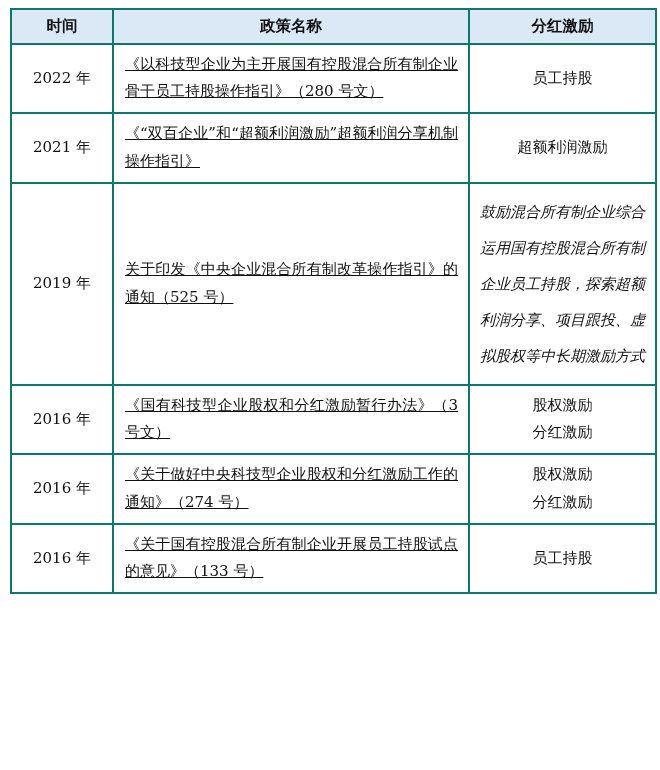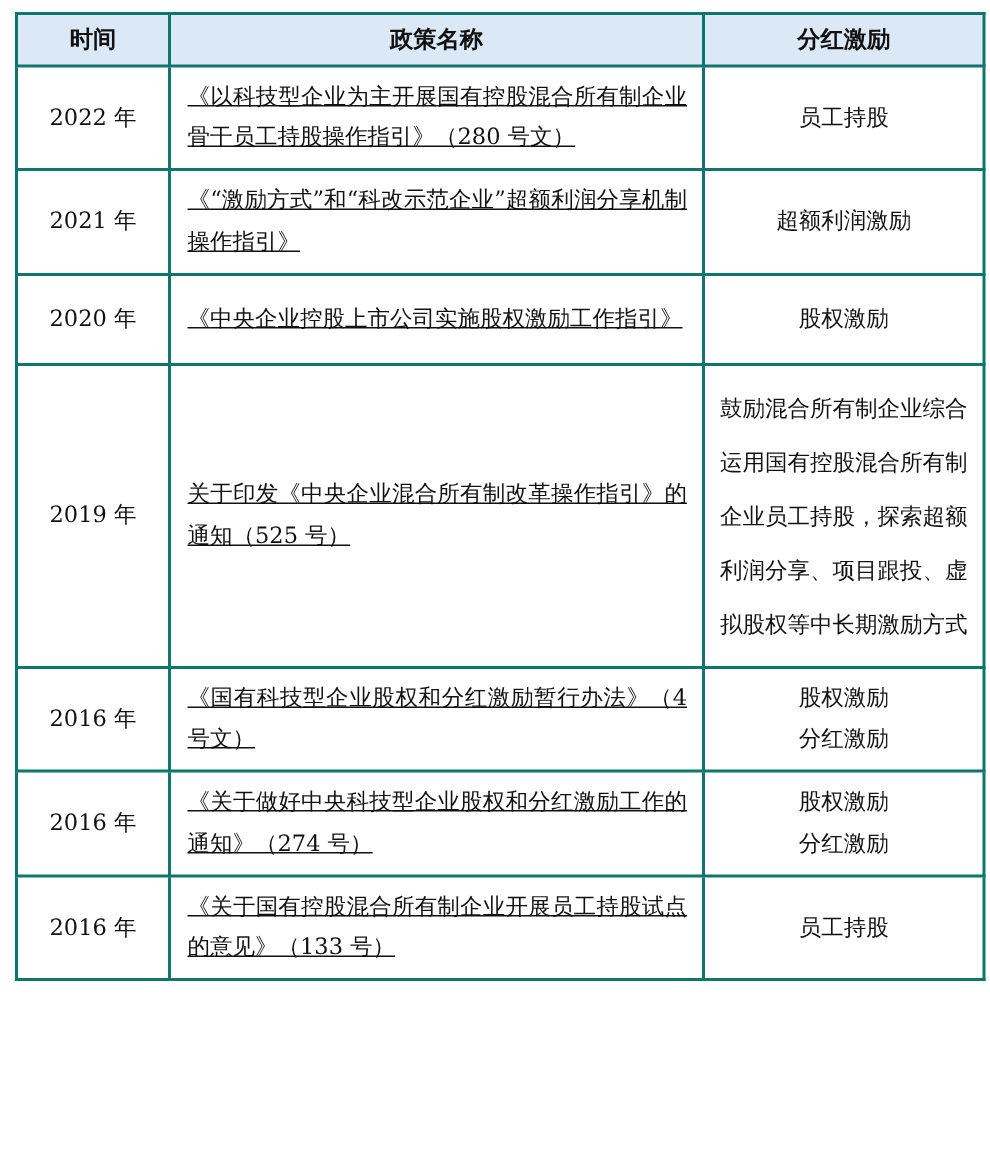--- a/index.html
+++ b/index.html
@@ -57,20 +57,21 @@
   }
   td.cell-incentive .inc-line {
     line-height: 1.85;
   }
   tr.row-tall td.cell-incentive {
     line-height: 2.4;
     padding: 10px 9px;
   }
   tr.row-tall td.cell-incentive .inc-line {
     line-height: 2.4;
+    font-style: italic;
   }
 </style>
 </head>
 <body>
 
 <table class="policy-table">
   <colgroup>
     <col class="c-time">
     <col class="c-policy">
     <col class="c-incentive">
@@ -85,42 +86,35 @@
   <tbody id="table-body">
       <tr>
     <td class="cell-time">2022 年</td>
     <td class="cell-policy">《以科技型企业为主开展国有控股混合所有制企业骨干员工持股操作指引》（280 号文）</td>
     <td class="cell-incentive">
           <div class="inc-line">员工持股</div>
         </td>
   </tr>
       <tr>
     <td class="cell-time">2021 年</td>
-    <td class="cell-policy">《“激励方式”和“科改示范企业”超额利润分享机制操作指引》</td>
+    <td class="cell-policy">《“双百企业”和“超额利润激励”超额利润分享机制操作指引》</td>
     <td class="cell-incentive">
           <div class="inc-line">超额利润激励</div>
-        </td>
-  </tr>
-      <tr>
-    <td class="cell-time">2020 年</td>
-    <td class="cell-policy">《中央企业控股上市公司实施股权激励工作指引》</td>
-    <td class="cell-incentive">
-          <div class="inc-line">股权激励</div>
         </td>
   </tr>
       <tr class="row-tall">
     <td class="cell-time">2019 年</td>
     <td class="cell-policy">关于印发《中央企业混合所有制改革操作指引》的通知（525 号）</td>
     <td class="cell-incentive">
           <div class="inc-line">鼓励混合所有制企业综合运用国有控股混合所有制企业员工持股，探索超额利润分享、项目跟投、虚拟股权等中长期激励方式</div>
         </td>
   </tr>
       <tr>
     <td class="cell-time">2016 年</td>
-    <td class="cell-policy">《国有科技型企业股权和分红激励暂行办法》（4 号文）</td>
+    <td class="cell-policy">《国有科技型企业股权和分红激励暂行办法》（3 号文）</td>
     <td class="cell-incentive">
           <div class="inc-line">股权激励</div>
           <div class="inc-line">分红激励</div>
         </td>
   </tr>
       <tr>
     <td class="cell-time">2016 年</td>
     <td class="cell-policy">《关于做好中央科技型企业股权和分红激励工作的通知》（274 号）</td>
     <td class="cell-incentive">
           <div class="inc-line">股权激励</div>

